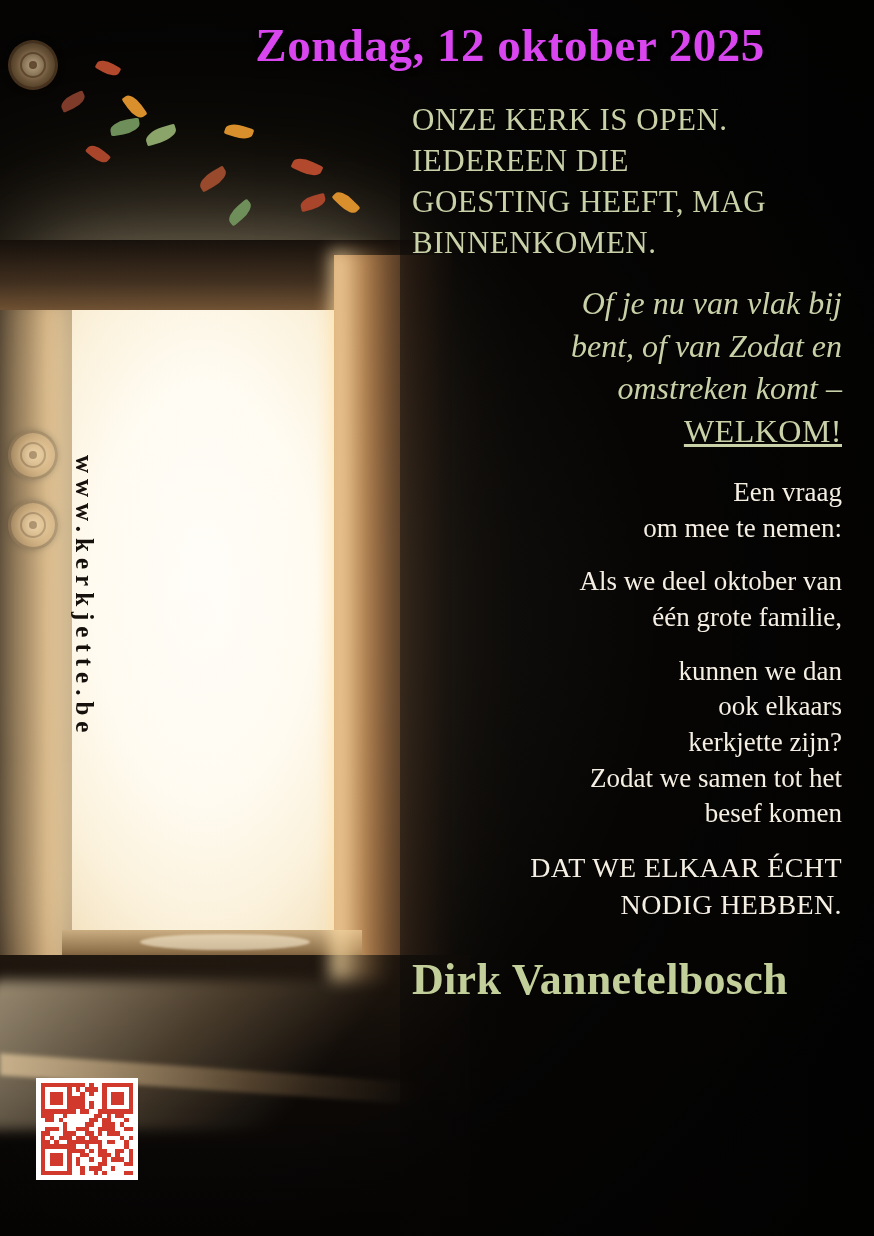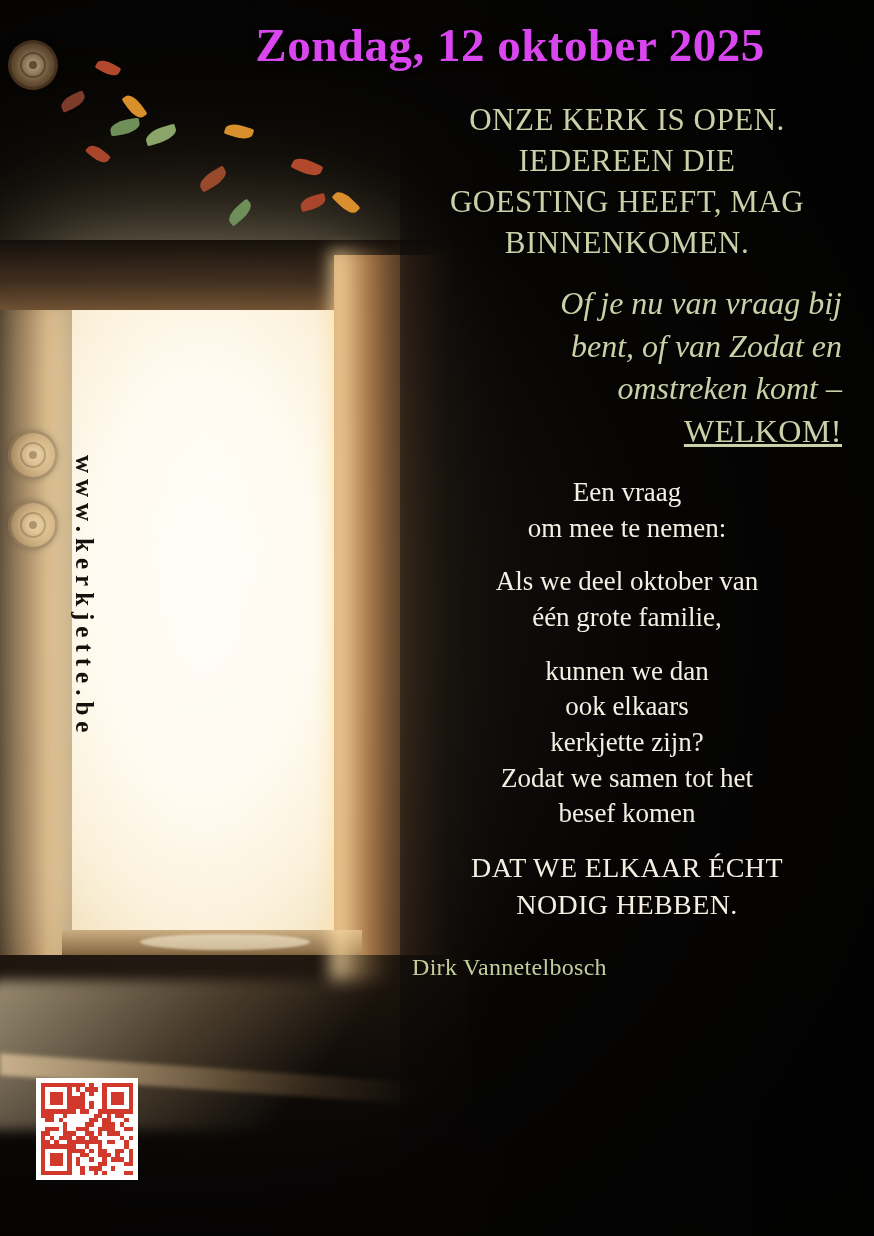--- a/index.html
+++ b/index.html
@@ -221,21 +221,21 @@
 
   .textcol {
     position: absolute;
     left: 412px; top: 100px;
     width: 430px;
     z-index: 12;
     color: #f2ece0;
   }
 
   .lead {
-    text-align: center;
+    text-align: left;
     font-size: 31px;
     line-height: 1.32;
     color: #c9d1a8;
     font-variant: small-caps;
     text-transform: uppercase;
     letter-spacing: 0.5px;
     margin-bottom: 18px;
   }
   .italic-block {
     text-align: right;
@@ -245,35 +245,35 @@
     color: #c9d1a8;
     margin-bottom: 22px;
   }
   .italic-block .welkom {
     font-style: normal;
     letter-spacing: 0.5px;
     text-decoration: underline;
   }
 
   .body-block {
-    text-align: center;
+    text-align: right;
     font-size: 27px;
     line-height: 1.32;
     color: #f5efe3;
     margin-bottom: 18px;
   }
   .body-block.caps {
     text-transform: uppercase;
     font-size: 28px;
     letter-spacing: 0.4px;
   }
   .signature {
     margin-top: 30px;
-    font-size: 24px;
-    font-weight: normal;
+    font-size: 44px;
+    font-weight: bold;
     color: #c2cf9a;
     letter-spacing: 0.3px;
   }
 </style>
 </head>
 <body>
 
 <div class="poster">
 
   <div class="photo">
@@ -763,21 +763,21 @@
   <div class="textcol">
 
     <div class="lead">
       <div>ONZE KERK IS OPEN.</div>
       <div>IEDEREEN DIE</div>
       <div>GOESTING HEEFT, MAG</div>
       <div>BINNENKOMEN.</div>
     </div>
 
     <div class="italic-block">
-      <div>Of je nu van vraag bij</div>
+      <div>Of je nu van vlak bij</div>
       <div>bent, of van Zodat en</div>
       <div>omstreken komt –</div>
       <div class="welkom">WELKOM!</div>
     </div>
 
     <div class="body-block">
       <div>Een vraag</div>
       <div>om mee te nemen:</div>
     </div>
 

